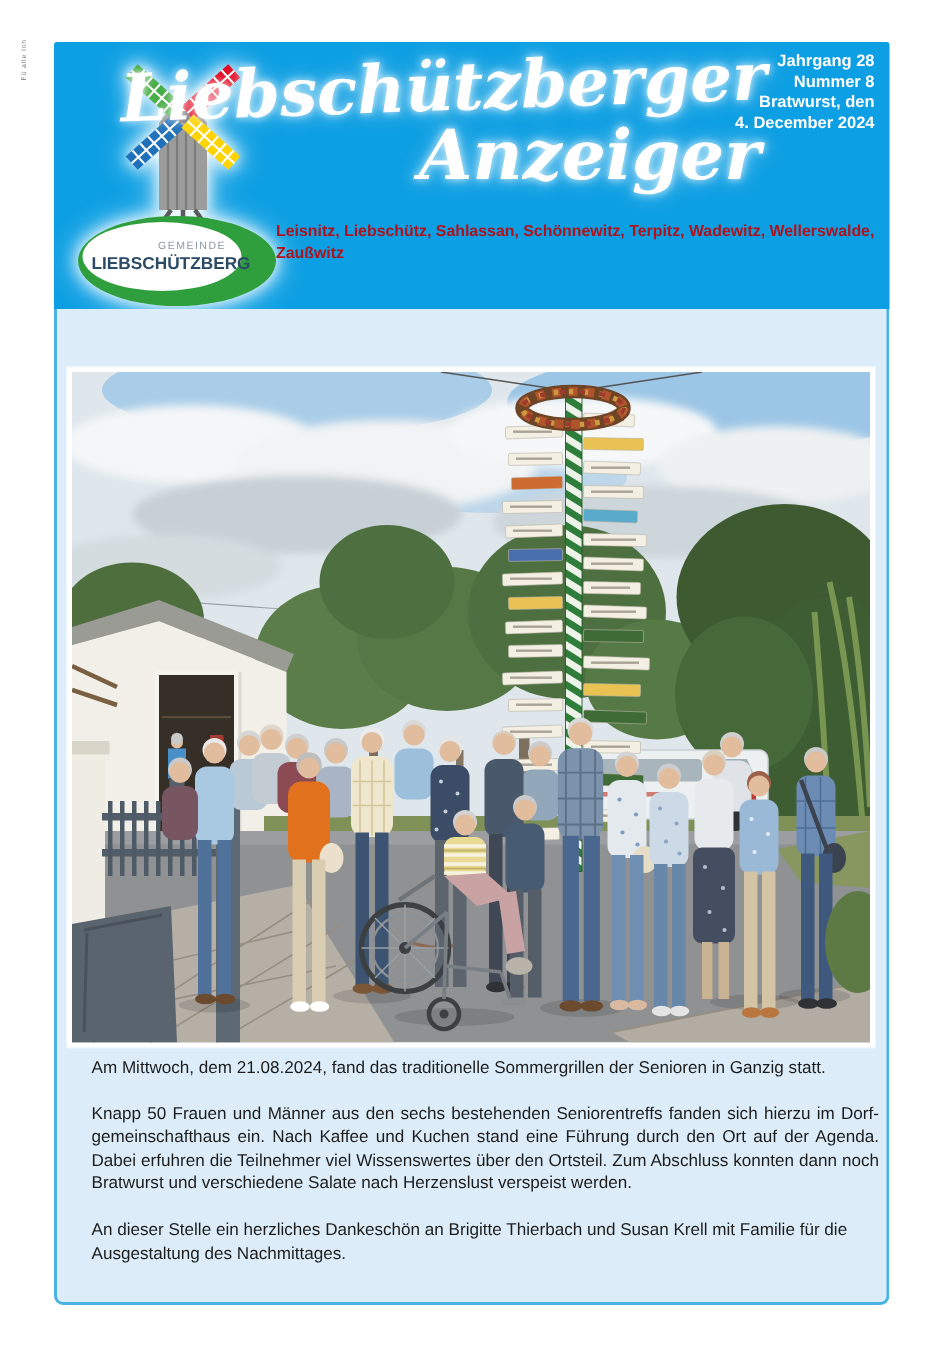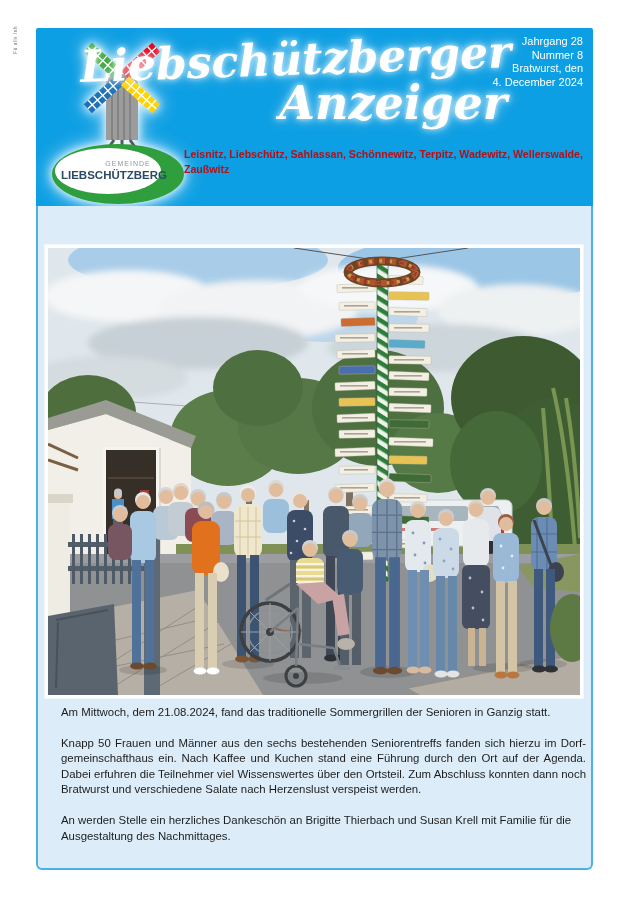--- a/index.html
+++ b/index.html
@@ -10,21 +10,21 @@
   
   .masthead{position:absolute;left:36px;top:28px;width:557px;height:178px;background:#0d9fe3;
         border-radius:2px 2px 0 0;box-sizing:border-box;}
   .logo-svg{position:absolute;left:6px;top:2px;filter:drop-shadow(0 0 5px rgba(255,255,255,.95)) drop-shadow(0 0 9px rgba(255,255,255,.7));}
   .title-block{position:absolute;right:82px;top:2px;text-align:right;color:#ffffff;
         font-family:"DejaVu Serif",serif;font-style:italic;font-weight:bold;line-height:1;
         text-shadow:0 0 6px rgba(255,255,255,.85),0 0 14px rgba(255,255,255,.55);}
   .title-line1{font-size:44px;transform:rotate(-2deg);transform-origin:right center;}
   .title-line2{font-size:46px;margin-top:6px;padding-right:4px;font-style:italic;}
   .issue-block{position:absolute;right:10px;top:7px;text-align:right;color:#ffffff;
-        font-size:11px;line-height:13.5px;font-weight:normal;margin-left:20px;}
+        font-size:11px;line-height:13.5px;font-weight:bold;margin-left:20px;}
   .red-block{position:absolute;left:148px;top:119px;color:#b0121b;font-weight:bold;
         font-size:10.6px;line-height:15px;}
   
   .content-panel{position:absolute;left:36px;top:206px;width:557px;height:664px;background:#dcedf9;
         border:2px solid #4bb2e4;border-top:none;border-radius:0 0 6px 6px;box-sizing:border-box;}
   .photo-frame{position:absolute;left:45px;top:245px;width:538px;height:453px;background:#ffffff;
         padding:0;box-shadow:0 0 0 1px rgba(255,255,255,.6);}
   .photo-frame svg{display:block;margin:3px;}
   .article{position:absolute;left:46px;top:705px;width:540px;color:#1c1c1c;
         font-size:11.4px;line-height:15.6px;}
@@ -509,16 +509,16 @@
         <rect x="24" y="118" width="16" height="4" fill="#888e92"></rect>
       </g>
 
       <ellipse cx="524" cy="380" rx="22" ry="34" fill="#5d7a45"></ellipse>
     </svg>
   </div>
 
   <div class="article">
     <p>Am Mittwoch, dem 21.08.2024, fand das traditionelle Sommergrillen der Senioren in Ganzig statt.</p>
     <p class="justified">Knapp 50 Frauen und Männer aus den sechs bestehenden Seniorentreffs fanden sich hierzu im Dorf­gemeinschafthaus ein. Nach Kaffee und Kuchen stand eine Führung durch den Ort auf der Agenda. Dabei erfuhren die Teilnehmer viel Wissenswertes über den Ortsteil. Zum Abschluss konnten dann noch Bratwurst und verschiedene Salate nach Herzenslust verspeist werden.</p>
-    <p>An werden Stelle ein herzliches Dankeschön an Brigitte Thierbach und Susan Krell mit Familie für die Ausgestaltung des Nachmittages.</p>
+    <p>An dieser Stelle ein herzliches Dankeschön an Brigitte Thierbach und Susan Krell mit Familie für die Ausgestaltung des Nachmittages.</p>
   </div>
 
 </div>
 
 </body></html>

